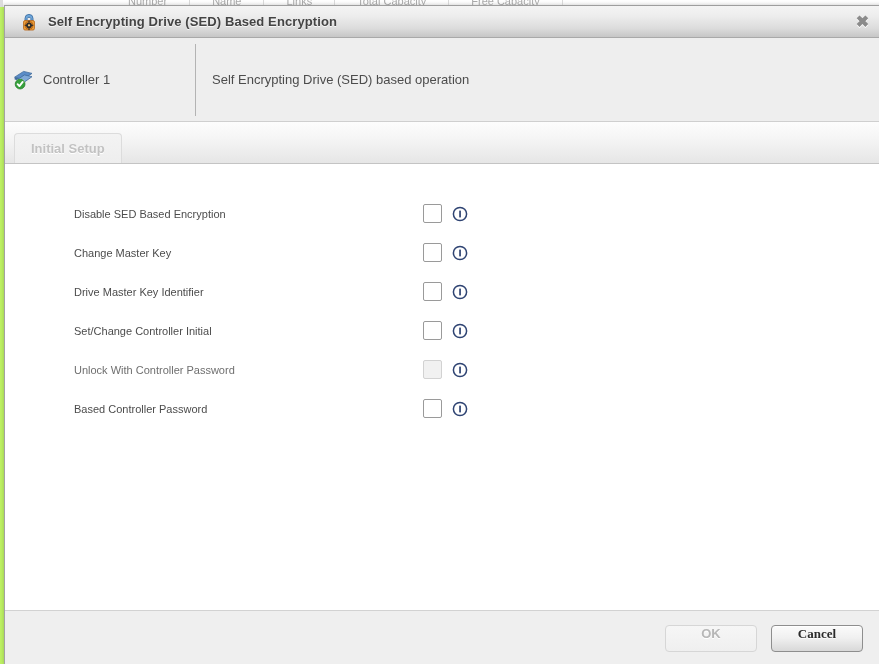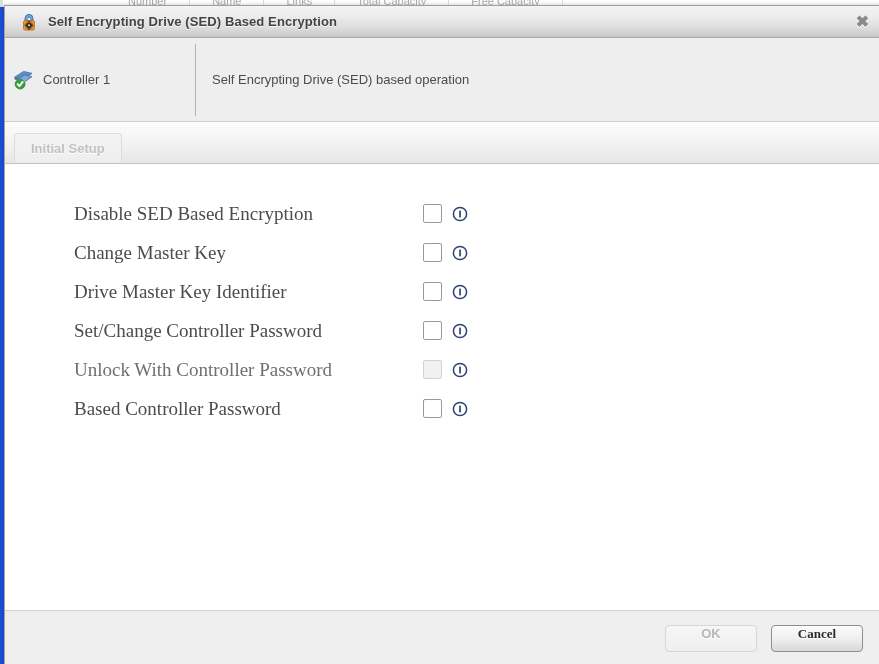--- a/index.html
+++ b/index.html
@@ -11,21 +11,21 @@
   body {
     font-family: "Liberation Sans", sans-serif;
     -webkit-font-smoothing: antialiased;
   }
 
   #screen {
     position: relative;
     width: 879px;
     height: 664px;
     overflow: hidden;
-    background: #1d4ed8;
+    background: #bef264;
   }
 
   
   .bg-strip {
     position: absolute;
     left: 0;
     top: 0;
     width: 879px;
     height: 7px;
     background: linear-gradient(to bottom, #ffffff 0px, #fbfbfb 2px, #f2f2f2 5px, #e9e9e9 7px);
@@ -207,24 +207,23 @@
   }
   .opt-row {
     position: relative;
     height: 39px;
     display: flex;
     align-items: center;
   }
   .opt-label {
     position: absolute;
     left: 69px;
-    font-size: 19px;
+    font-size: 11px;
     color: #4c4c4c;
     white-space: nowrap;
-    font-family: Liberation Serif, serif;
   }
   .opt-label.dim { color: #6f6f6f; }
 
   .checkbox {
     position: absolute;
     left: 418px;
     width: 19px;
     height: 19px;
     box-sizing: border-box;
     background: #ffffff;
@@ -383,21 +382,21 @@
         <div class="checkbox"></div>
         <div class="info-icon">
           <svg width="16" height="16" viewBox="0 0 16 16">
             <circle cx="8" cy="8" r="6.6" fill="none" stroke="#2e4372" stroke-width="1.5"></circle>
             <rect x="7.2" y="4.6" width="1.7" height="6.8" fill="#2e4372"></rect>
           </svg>
         </div>
       </div>
 
       <div class="opt-row">
-        <div class="opt-label">Set/Change Controller Password</div>
+        <div class="opt-label">Set/Change Controller Initial</div>
         <div class="checkbox"></div>
         <div class="info-icon">
           <svg width="16" height="16" viewBox="0 0 16 16">
             <circle cx="8" cy="8" r="6.6" fill="none" stroke="#2e4372" stroke-width="1.5"></circle>
             <rect x="7.2" y="4.6" width="1.7" height="6.8" fill="#2e4372"></rect>
           </svg>
         </div>
       </div>
 
       <div class="opt-row">

